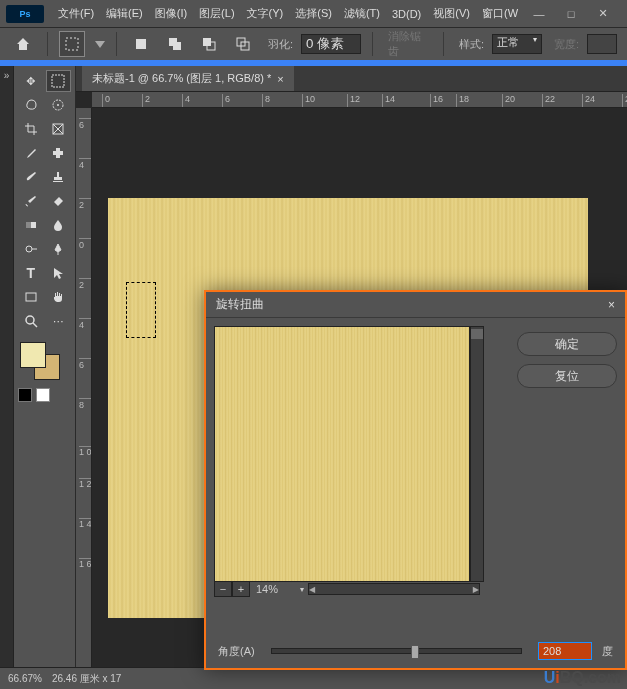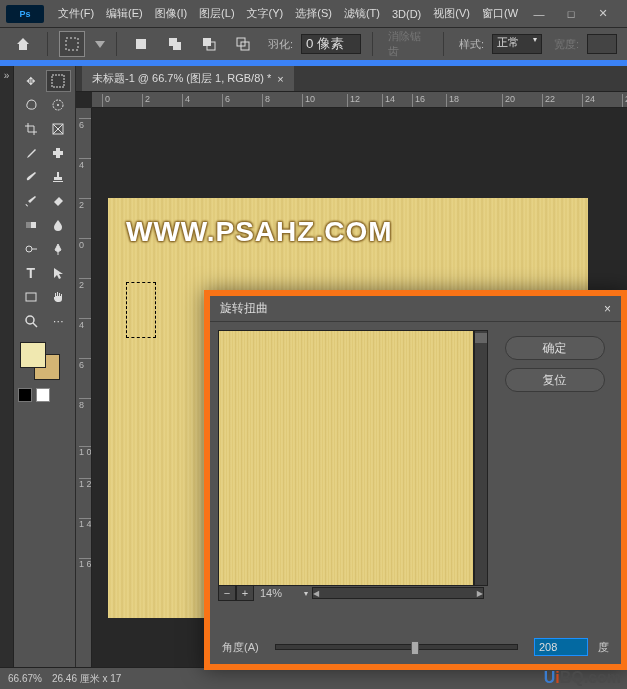--- a/index.html
+++ b/index.html
@@ -31,34 +31,34 @@
 .tab-bar{height:26px;background:#3a3a3a;display:flex;align-items:flex-end;padding-left:6px;border-bottom:1px solid #222}
 .doc-tab{background:#535353;padding:5px 10px;font-size:11px;color:#ddd;border-top:1px solid #222;display:flex;align-items:center;gap:6px}
 .ruler-h{height:16px;background:#535353;border-bottom:1px solid #222;margin-left:16px;position:relative;overflow:hidden}
 .ruler-v{width:16px;background:#535353;border-right:1px solid #222;position:absolute;left:0;top:42px;bottom:0;overflow:hidden}
 .tick-h{position:absolute;top:2px;font-size:9px;color:#bbb;border-left:1px solid #888;height:14px;padding-left:2px}
 .tick-v{position:absolute;left:3px;font-size:9px;color:#bbb;border-top:1px solid #888;width:13px;padding-top:1px}
 .canvas-bg{position:absolute;left:32px;top:132px;width:480px;height:420px;background:linear-gradient(90deg,#e8d58a,#dfc978,#e8d58a,#dac372,#e5d186);background-size:8px 100%}
 .watermark{position:absolute;left:50px;top:150px;font-size:28px;font-weight:bold;color:#fff;text-shadow:1px 1px 2px #8a6a2a,-1px -1px 2px #8a6a2a,1px -1px 2px #8a6a2a,-1px 1px 2px #8a6a2a;letter-spacing:1px}
 .selection-marquee{position:absolute;left:50px;top:216px;width:30px;height:56px;border:1px dashed #000}
 .statusbar{position:absolute;bottom:0;left:0;right:0;height:22px;background:#535353;border-top:1px solid #222;display:flex;align-items:center;padding:0 8px;gap:10px;font-size:10px;color:#ccc}
-.dialog{position:absolute;left:204px;top:290px;width:423px;height:380px;background:#535353;border:6px solid #f97316;box-shadow:0 0 20px rgba(0,0,0,.5);z-index:50}
+.dialog{position:absolute;left:204px;top:290px;width:423px;height:380px;background:#535353;border:2px solid #f97316;box-shadow:0 0 20px rgba(0,0,0,.5);z-index:50}
 .dlg-title{height:26px;background:#535353;padding:5px 10px;color:#ddd;font-size:12px;border-bottom:1px solid #3a3a3a;display:flex;align-items:center}
 .dlg-body{display:flex;padding:8px;gap:8px;height:calc(100% - 26px)}
 .preview-wrap{position:relative}
 .preview{width:256px;height:256px;background:linear-gradient(90deg,#e8d58a,#dfc978,#e8d58a,#dac372,#e5d186);background-size:6px 100%;border:1px solid #222}
 .scroll-v{width:14px;height:256px;background:#3f3f3f;border:1px solid #222}
 .scroll-h{height:14px;margin-top:0;display:flex;align-items:center;background:#535353}
 .zb{width:18px;height:16px;background:#444;border:1px solid #222;display:flex;align-items:center;justify-content:center;font-size:11px;cursor:pointer}
-.dlg-right{display:flex;flex-direction:column;gap:8px;flex:1;align-items:center;padding-top:6px}
+.dlg-right{display:flex;flex-direction:column;gap:8px;flex:1;align-items:flex-end;padding-top:6px}
 .dlg-btn{width:100px;height:24px;background:#5a5a5a;border:1px solid #3a3a3a;border-radius:12px;color:#ddd;display:flex;align-items:center;justify-content:center;cursor:pointer;font-size:12px}
 .dlg-controls{position:absolute;bottom:8px;left:12px;right:12px;display:flex;align-items:center;gap:10px}
 .angle-slider{flex:1;height:6px;background:#3a3a3a;position:relative;border:1px solid #222;margin:0 6px}
 .angle-thumb{position:absolute;top:-4px;left:56%;width:8px;height:14px;background:#aaa;border:1px solid #555}
-.angle-input{width:54px;height:18px;background:#0369a1;border:1px solid #1c90ff;color:#ddd;padding:1px 4px;font-size:11px}
+.angle-input{width:54px;height:18px;background:#c2410c;border:1px solid #1c90ff;color:#ddd;padding:1px 4px;font-size:11px}
 .swirl-thumb{position:absolute;right:0;bottom:22px;width:120px;height:110px;background:#fff;border:1px solid #888;overflow:hidden;z-index:40}
 .uibq{position:absolute;right:6px;bottom:2px;font-size:16px;font-weight:bold;z-index:60}
 .uibq .u{color:#3a7ccf}.uibq .i{color:#c94a20}.uibq .b{color:#4a4a4a}.uibq .q{color:#4a4a4a}
 .dbl-arrow{color:#bbb;font-size:10px}
 .tri{width:0;height:0;border-left:5px solid transparent;border-right:5px solid transparent;border-top:7px solid #aaa;margin-left:2px}
 svg{display:block}
 </style>
 </head>
 <body>
 
@@ -284,22 +284,22 @@
     </div>
     <div class="ruler-h">
       <div class="tick-h" style="left:10px">0</div>
       <div class="tick-h" style="left:50px">2</div>
       <div class="tick-h" style="left:90px">4</div>
       <div class="tick-h" style="left:130px">6</div>
       <div class="tick-h" style="left:170px">8</div>
       <div class="tick-h" style="left:210px">10</div>
       <div class="tick-h" style="left:255px">12</div>
       <div class="tick-h" style="left:290px">14</div>
-      <div class="tick-h" style="left:320px">16</div>
-      <div class="tick-h" style="left:354px">18</div>
+      <div class="tick-h" style="left:338px">16</div>
+      <div class="tick-h" style="left:364px">18</div>
       <div class="tick-h" style="left:410px">20</div>
       <div class="tick-h" style="left:450px">22</div>
       <div class="tick-h" style="left:490px">24</div>
       <div class="tick-h" style="left:530px">26</div>
     </div>
     <div class="ruler-v">
       <div class="tick-v" style="top:10px">6</div>
       <div class="tick-v" style="top:50px">4</div>
       <div class="tick-v" style="top:90px">2</div>
       <div class="tick-v" style="top:130px">0</div>
@@ -310,21 +310,20 @@
       <div class="tick-v" style="top:338px;line-height:9px">1
 0</div>
       <div class="tick-v" style="top:370px;line-height:9px">1
 2</div>
       <div class="tick-v" style="top:410px;line-height:9px">1
 4</div>
       <div class="tick-v" style="top:450px;line-height:9px">1
 6</div>
     </div>
     <div class="canvas-bg"></div>
-    <div class="watermark">WWW.PSAHZ.COM</div>
     <div class="selection-marquee"></div>
   </div>
 </div>
 
 <div class="dialog">
   <div class="dlg-title">
       <span>旋转扭曲</span>
       <span style="margin-left:auto;cursor:pointer">×</span>
     </div>
   <div class="dlg-body">

